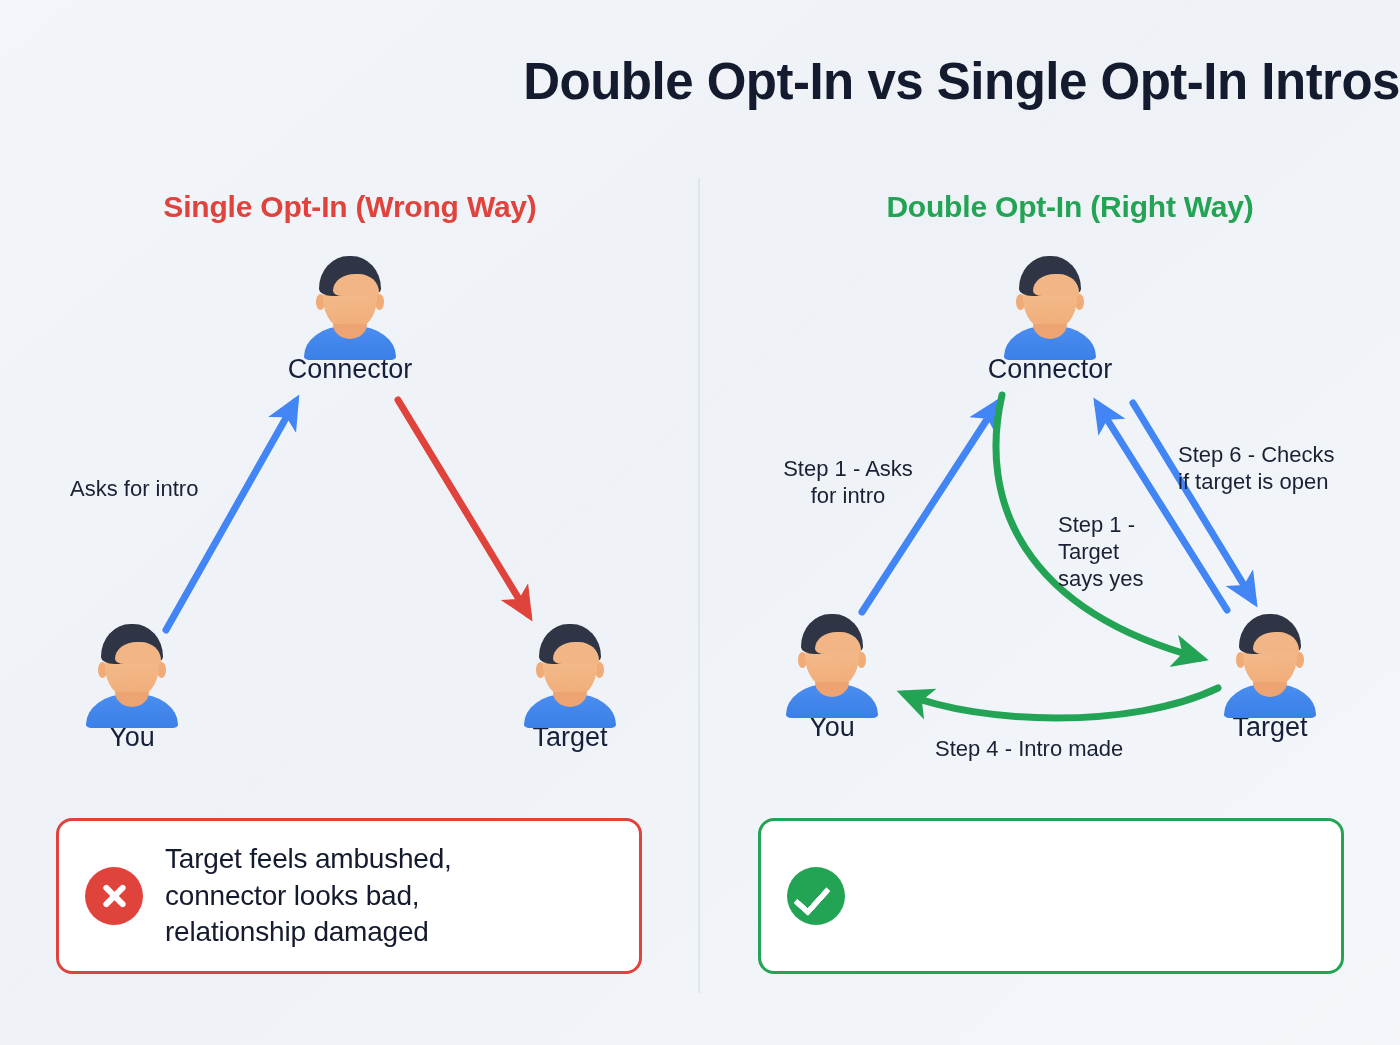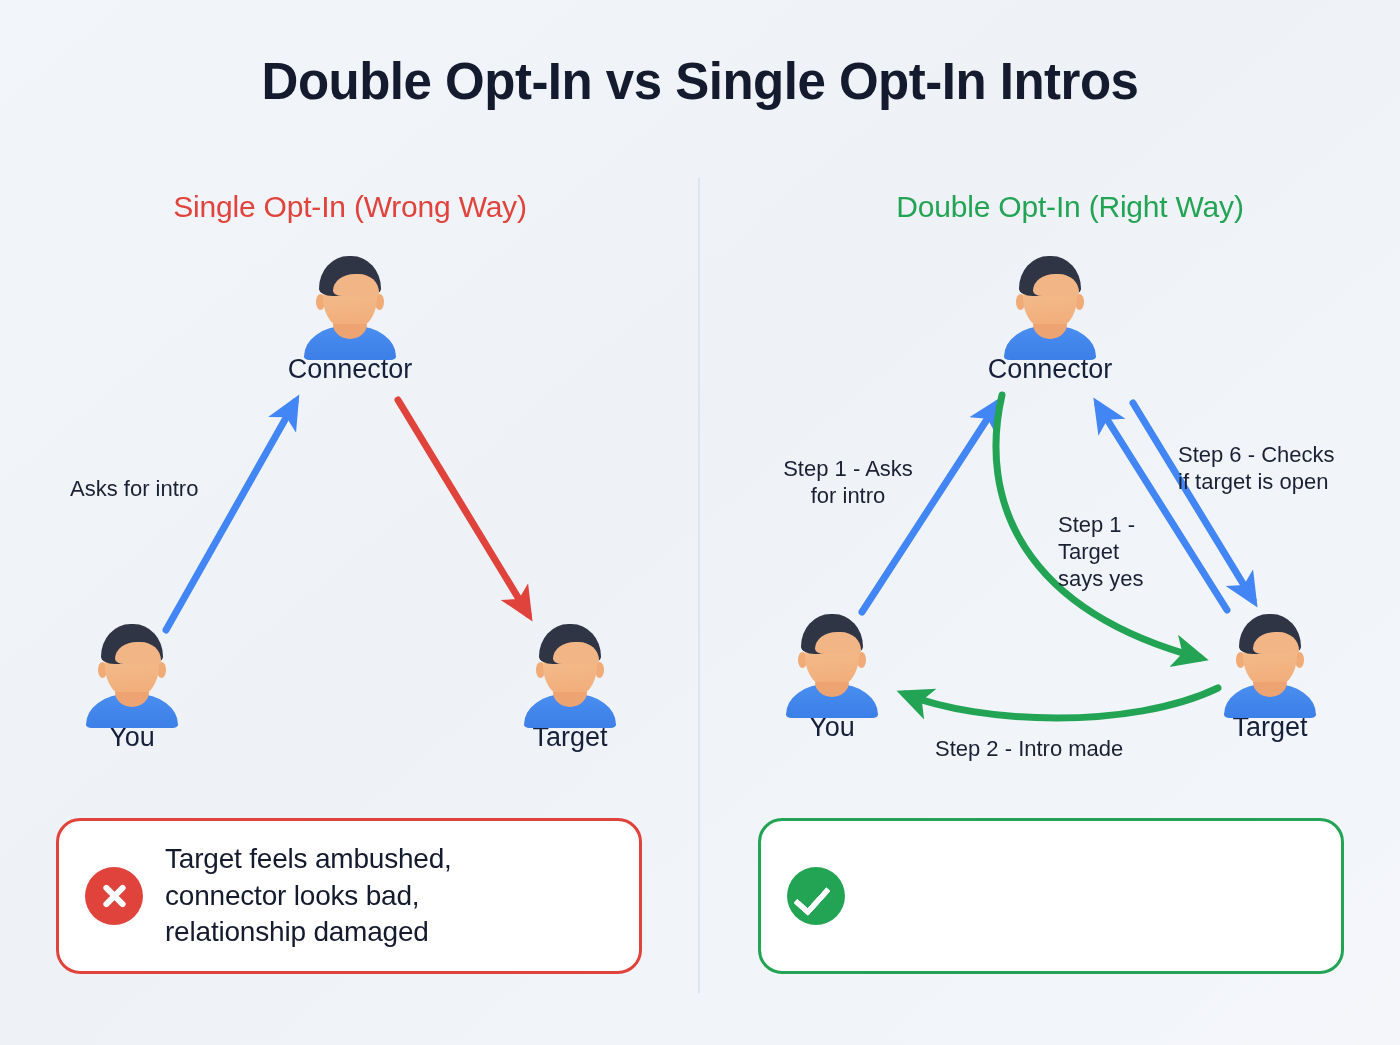--- a/index.html
+++ b/index.html
@@ -19,21 +19,21 @@
     height: 1045px;
     background: linear-gradient(140deg, #f2f5f9 0%, #eef2f7 45%, #f4f6fa 100%);
   }
 
   
   .page-title {
     position: absolute;
     top: 52px;
     left: 0;
     width: 1400px;
-    text-align: center;
+    text-align: right;
     font-size: 51px;
     font-weight: bold;
     letter-spacing: -0.5px;
     color: #141b2e;
   }
 
   
   .divider {
     position: absolute;
     left: 698px;
@@ -53,21 +53,21 @@
   .panel.left  { left: 0; }
   .panel.right { left: 700px; }
 
   .panel-heading {
     position: absolute;
     top: 190px;
     left: 0;
     width: 700px;
     text-align: center;
     font-size: 30px;
-    font-weight: normal;
+    font-weight: bold;
     letter-spacing: -0.2px;
   }
   .panel.left  .panel-heading { color: #e0423c; }
   .panel.right .panel-heading { color: #23a455; padding-left: 20px; }
 
   
   .node {
     position: absolute;
     width: 160px;
     text-align: center;
@@ -160,21 +160,21 @@
   }
 
   
   .callout {
     position: absolute;
     left: 56px;
     top: 818px;
     width: 586px;
     height: 156px;
     background: #ffffff;
-    border-radius: 24px;
+    border-radius: 16px;
     box-sizing: border-box;
     display: flex;
     align-items: center;
     gap: 22px;
     padding: 0 26px;
   }
   .callout.bad  { border: 3px solid #e0423c; }
   .callout.good { left: 58px; border: 3px solid #23a455; }
 
   .callout-icon {
@@ -360,20 +360,20 @@
     <div class="edge-label" style="left:68px; top:456px; width:160px; text-align:center;">Step 1 - Asks
 for intro</div>
 
     <div class="edge-label" style="left:478px; top:442px; text-align:left;">Step 6 - Checks
 if target is open</div>
 
     <div class="edge-label" style="left:358px; top:512px; text-align:left;">Step 1 -
 Target
 says yes</div>
 
-    <div class="edge-label" style="left:235px; top:736px; text-align:left;">Step 2 - Intro made</div>
+    <div class="edge-label" style="left:235px; top:736px; text-align:left;">Step 4 - Intro made</div>
 
     <div class="callout good">
       <div class="callout-icon good"></div>
     </div>
   </div>
 
 </div>
 
 </body></html>

